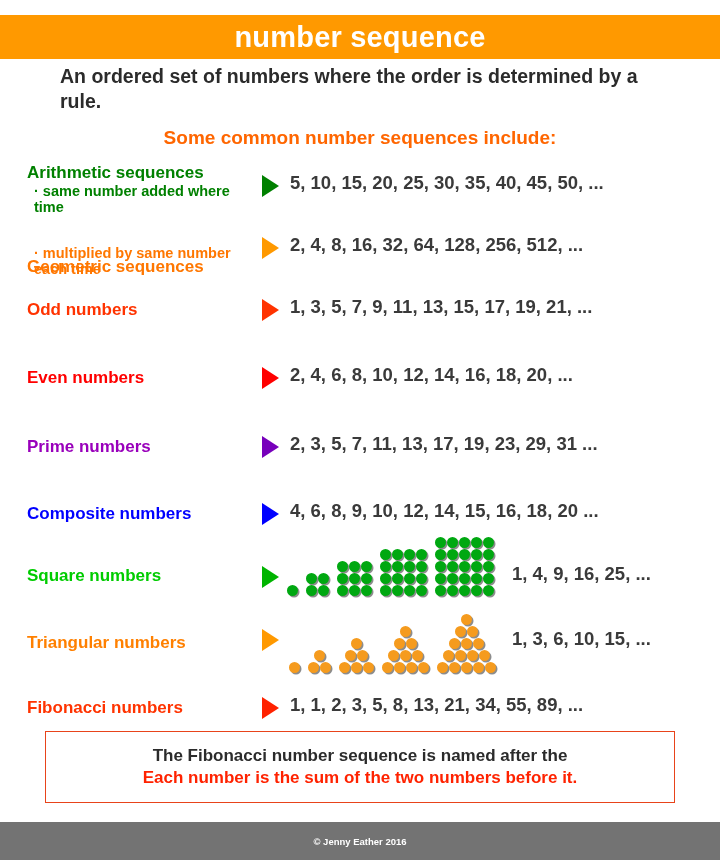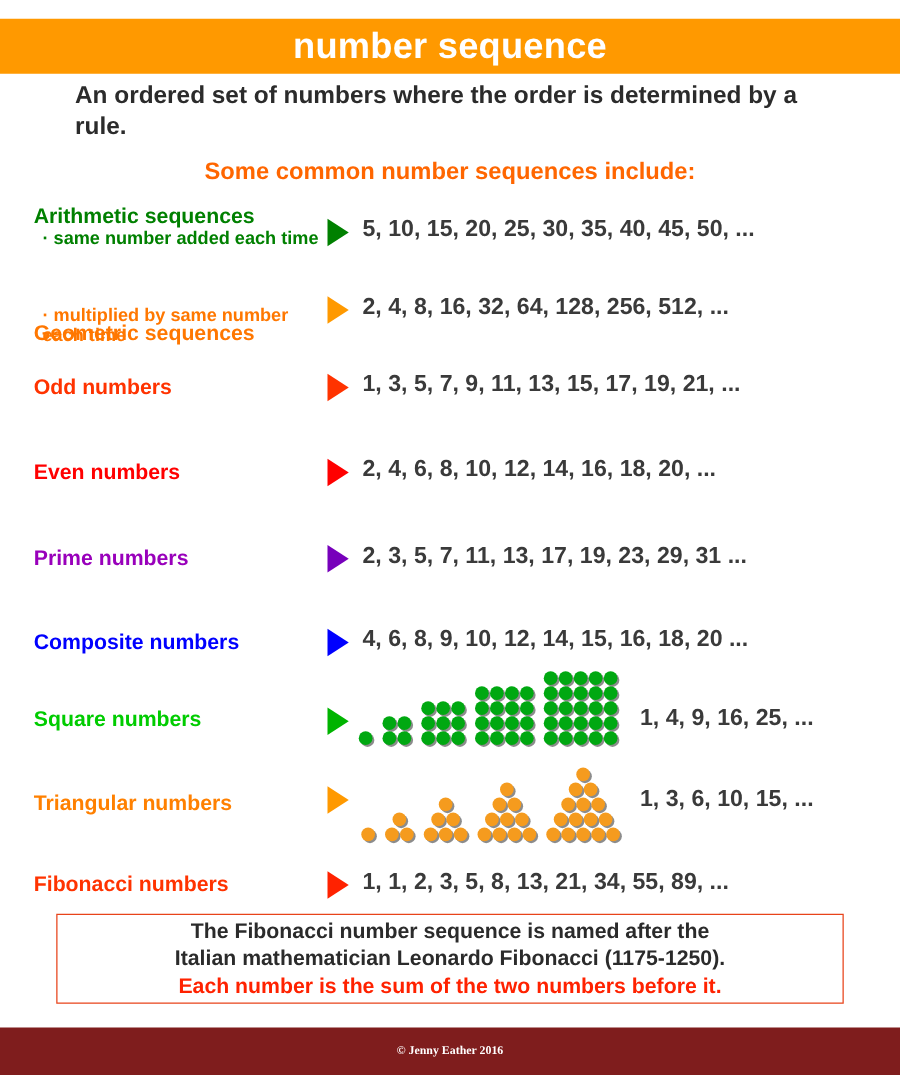--- a/index.html
+++ b/index.html
@@ -158,21 +158,21 @@
 <div class="header-bar" style="background: rgb(255, 153, 0);">
   <div class="header-title">number sequence</div>
 </div>
 
 <div class="definition">An ordered set of numbers where the order is determined by a rule.</div>
 <div class="subtitle" style="color: rgb(255, 102, 0);">Some common number sequences include:</div>
 
 <div id="rows-container">
     <div class="row" style="top: 163px;">
       <div class="row-label" style="top: 0px; color: rgb(0, 128, 0);">Arithmetic sequences</div>
-      <div class="row-sub" style="top: 20px; color: rgb(0, 128, 0);">· same number added each time</div>
+      <div class="row-sub" style="top: 20px; color: rgb(0, 128, 0);">· same number added where time</div>
       <div class="arrow" style="left: 262px; top: 12px; border-left-color: rgb(0, 128, 0);"></div>
       <div class="seq-text" style="left: 290px; top: 9px;">5, 10, 15, 20, 25, 30, 35, 40, 45, 50, ...</div>
     </div>
     <div class="row" style="top: 225px;">
       <div class="row-label" style="top: 0px; color: rgb(255, 119, 0); margin-top: 32px;">Geometric sequences</div>
       <div class="row-sub" style="top: 20px; color: rgb(255, 119, 0);">· multiplied by same number each time</div>
       <div class="arrow" style="left: 262px; top: 12px; border-left-color: rgb(255, 153, 0);"></div>
       <div class="seq-text" style="left: 290px; top: 9px;">2, 4, 8, 16, 32, 64, 128, 256, 512, ...</div>
     </div>
     <div class="row" style="top: 300px;">
@@ -381,19 +381,18 @@
     </div>
     <div class="row" style="top: 698px;">
       <div class="row-label" style="top: 0px; color: rgb(255, 51, 0);">Fibonacci numbers</div>
       <div class="arrow" style="left: 262px; top: -1px; border-left-color: rgb(255, 34, 0);"></div>
       <div class="seq-text" style="left: 290px; top: -4px;">1, 1, 2, 3, 5, 8, 13, 21, 34, 55, 89, ...</div>
     </div>
   </div>
 
 <div class="info-box" style="border-color: rgb(232, 67, 26);">
   <div class="info-line">The Fibonacci number sequence is named after the</div>
-  <div class="info-line">Italian mathematician Leonardo Fibonacci (1175-1250).</div>
   <div class="info-line red" style="color: rgb(255, 34, 0);">Each number is the sum of the two numbers before it.</div>
 </div>
 
-<div class="footer-bar" style="background: #7f1d1d; font-family: Liberation Serif, serif;">
+<div class="footer-bar" style="background: #737373;">
   <div class="footer-text">© Jenny Eather 2016</div>
 </div>
 
 </body></html>

